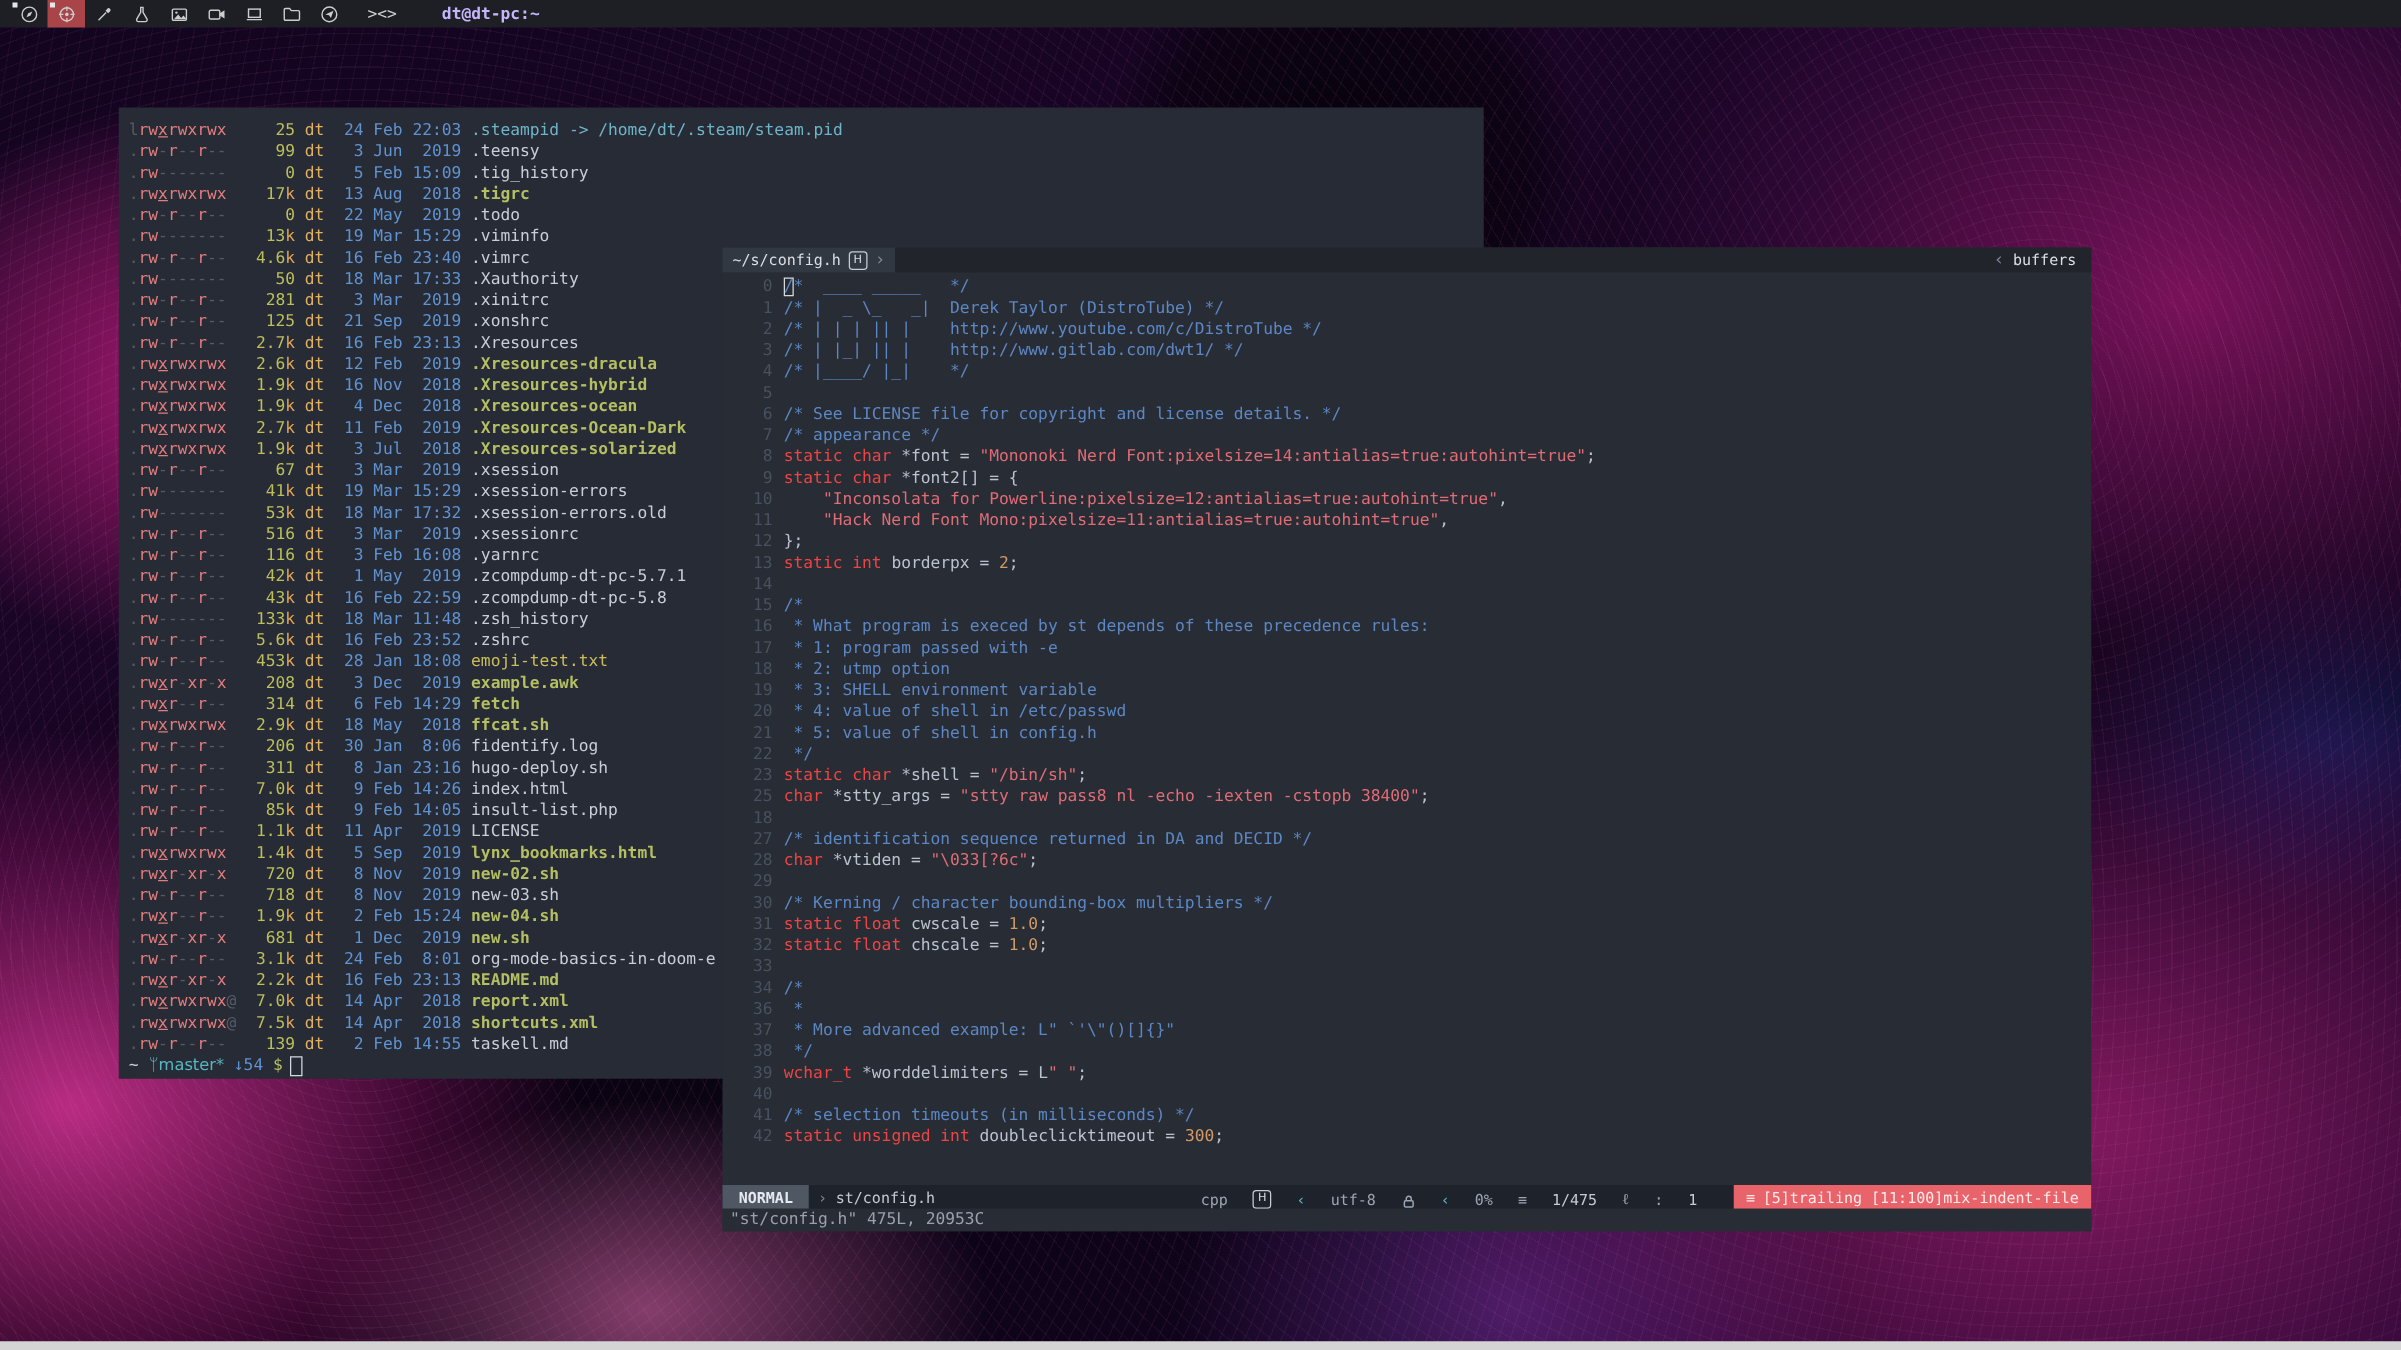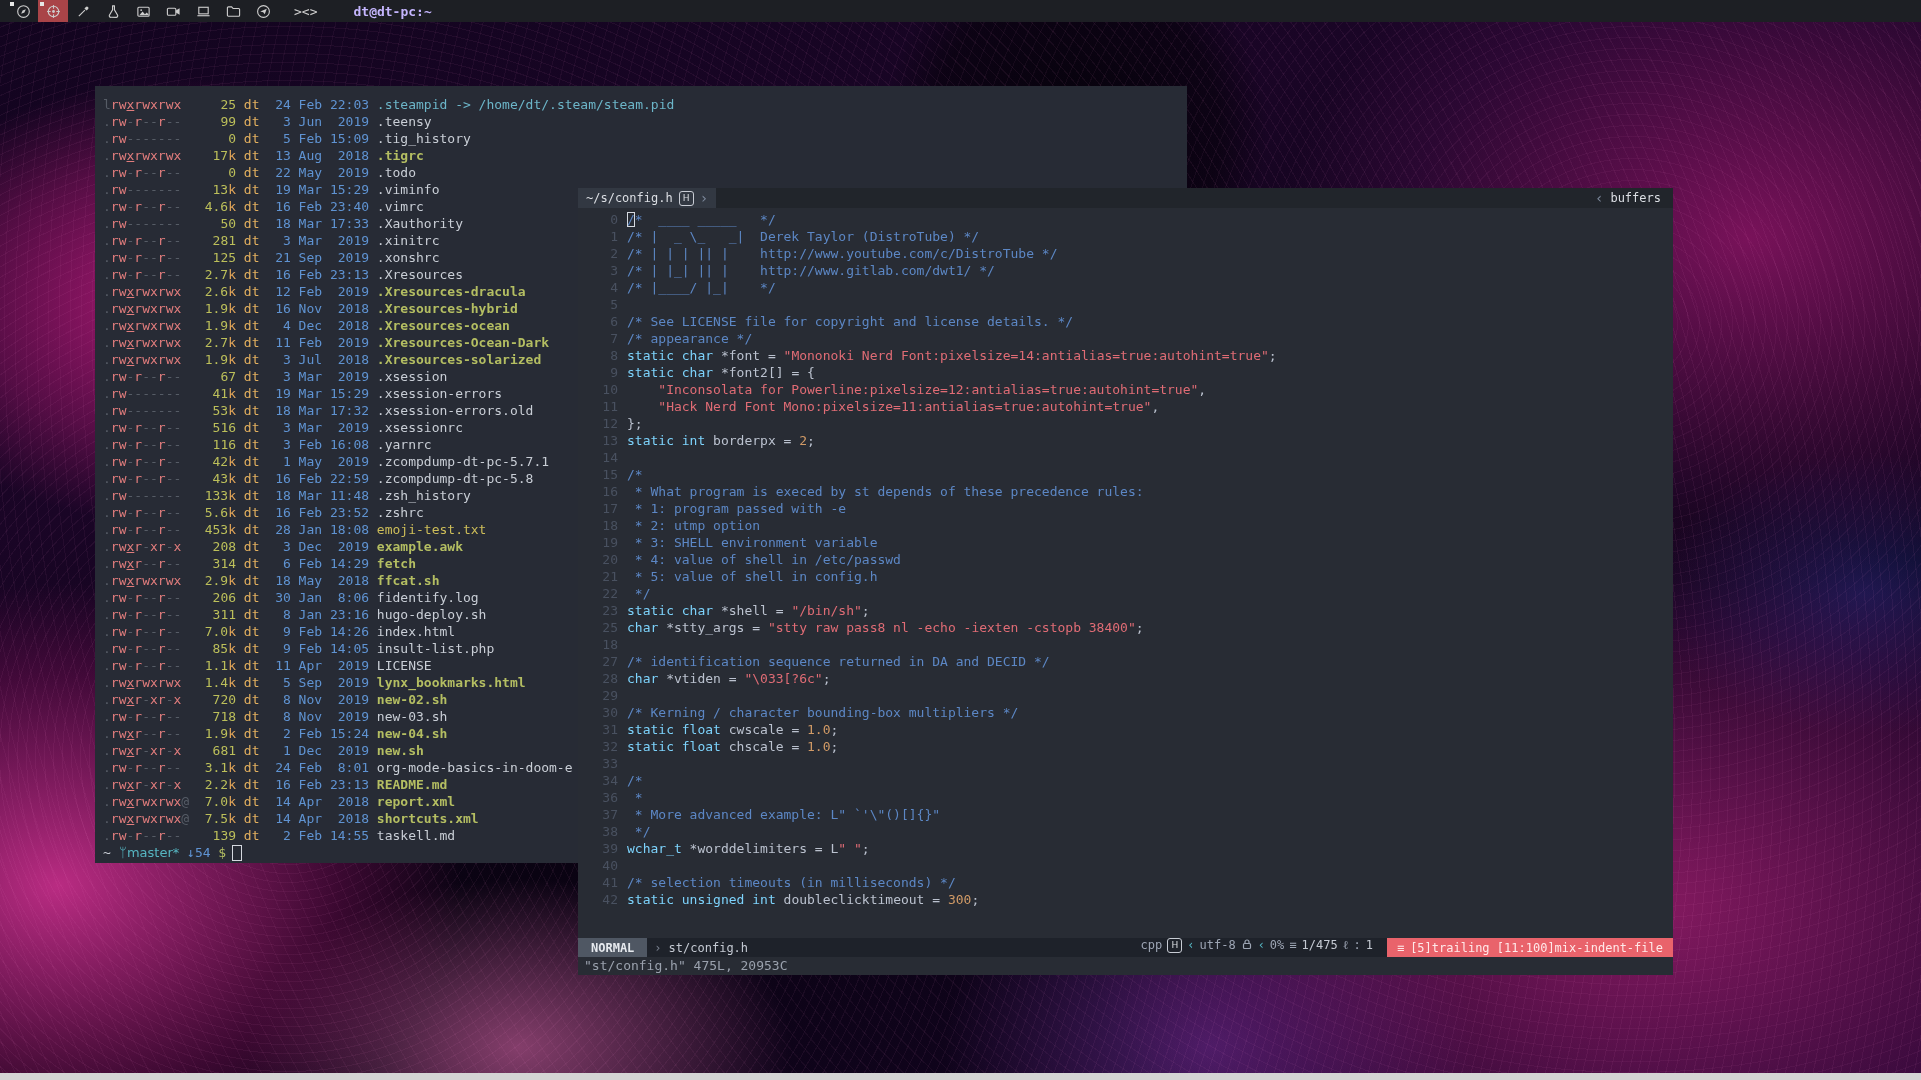--- a/index.html
+++ b/index.html
@@ -41,42 +41,42 @@
   .pm-d{color:#565c66;} .pm-l{color:#e27d7d;} .pm-xu{color:#e27d7d;text-decoration:underline;}
   .size-num{color:#bcbf5a;} .size-unit{color:#e0a458;}
   .nm-file{color:#c9ced6;} .nm-exec{color:#b4be62;font-weight:bold;}
   .nm-symlink{color:#6cb6c9;} .nm-yellow{color:#cdbd59;}
   .lnk{color:#6cb6c9;}
   .prompt-row{display:flex;white-space:pre;height:17px;align-items:center;}
   .pr-cwd{color:#c9ced6;} .pr-branch{color:#56b6c2;margin-left:1ch;font-family:"DejaVu Sans","DejaVu Sans Mono",monospace;}
   .pr-behind{color:#5f93d2;margin-left:1ch;} .pr-sym{color:#b4be62;margin-left:1ch;}
   .term-cursor{display:inline-block;width:8px;height:14px;border:1px solid #d5d9e0;margin-left:6px;}
   
-  .editor{position:absolute;left:578px;top:188px;width:1095px;height:787px;background:#282c34;
+  .editor{position:absolute;left:578px;top:198px;width:1095px;height:787px;background:#282c34;
     z-index:3;display:flex;flex-direction:column;font-size:13px;box-sizing:border-box;}
   .tabbar{height:20px;background:#21252b;display:flex;align-items:stretch;font-size:12px;flex:none;}
   .tab{background:#323842;display:flex;align-items:center;padding:0 8px;gap:6px;color:#dcdfe4;}
   .badge{width:13px;height:13px;border:1px solid #c8ccd4;border-radius:3px;font-size:9px;line-height:11px;
     display:flex;align-items:center;justify-content:center;color:#dcdfe4;flex:none;font-family:"DejaVu Sans",sans-serif;}
   .tab-sep{color:#7d899c;font-size:14px;}
   .buffers{margin-left:auto;display:flex;align-items:center;gap:7px;padding:0 12px;color:#dcdfe4;}
   .code{flex:1;padding-top:3px;overflow:hidden;}
   .code-line{display:flex;white-space:pre;height:17px;line-height:17px;}
   .lnum{width:40px;flex:none;text-align:right;color:#495160;}
   .ltext{margin-left:9px;white-space:pre;}
-  .tk-c{color:#5c87c5;} .tk-k{color:#7dd3fc;} .tk-p{color:#bbc2cf;}
+  .tk-c{color:#5c87c5;} .tk-k{color:#ef4444;} .tk-p{color:#bbc2cf;}
   .tk-s{color:#e06c75;} .tk-n{color:#d19a66;} .tk-x{color:#e4736a;}
   .block-cursor{outline:1px solid #d5d9e0;outline-offset:-1px;}
   .statusline{height:19px;background:#1e222a;display:flex;align-items:center;font-size:12px;color:#9da5b4;flex:none;margin-top:12px;}
   .mode{background:#4f5763;color:#e6e9ee;font-weight:bold;padding:0 13px;height:100%;
     display:flex;align-items:center;flex:none;}
   .sl-sep{color:#7a8290;margin:0 7px;}
   .sl-chev{color:#56b6c2;}
   .sl-file{color:#c5cad3;}
-  .sl-right{margin-left:auto;display:flex;align-items:flex-start;gap:5px;height:100%;}
+  .sl-right{margin-left:auto;display:flex;align-items:flex-end;gap:20px;height:100%;}
   .sl-item{color:#9da5b4;}
   .sl-pos{color:#c5cad3;}
   .lockicon{width:12px;height:12px;stroke:#9da5b4;fill:none;stroke-width:1.2;}
   .sl-red{background:#e9636b;color:#ffe9e9;height:100%;display:flex;align-items:center;
     padding:0 10px;gap:6px;margin-left:9px;flex:none;}
   .msgline{height:18px;line-height:18px;padding-left:6px;color:#9aa1ad;background:#282c34;flex:none;}
   .bottom-strip{position:absolute;left:0;bottom:0;width:100%;height:7px;background:#d4d4d4;z-index:4;}
 </style>
 </head>
 <body>

